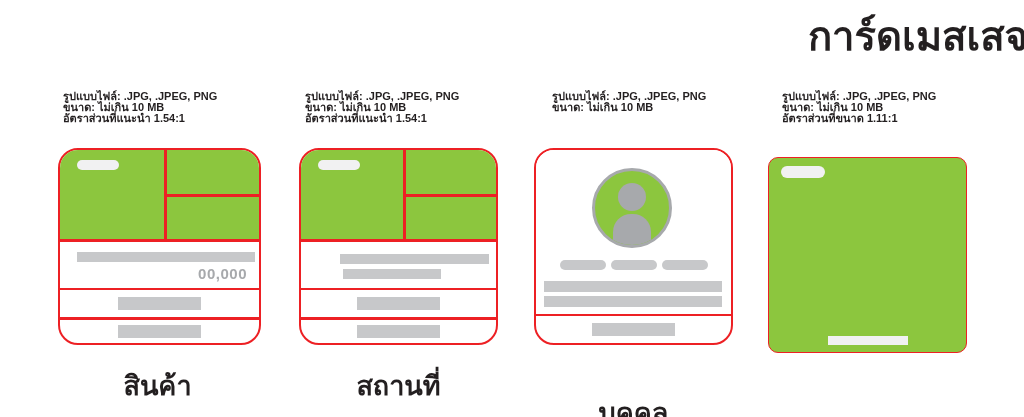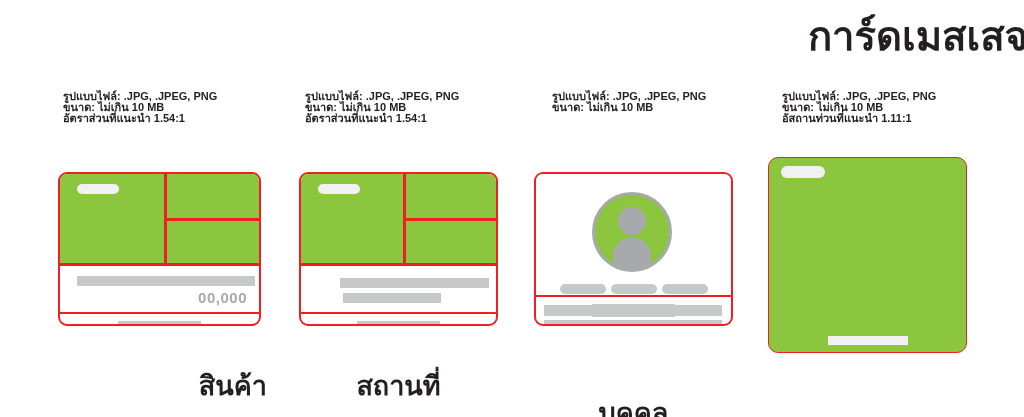--- a/index.html
+++ b/index.html
@@ -26,24 +26,24 @@
     font-size:11px;font-weight:bold;color:#231f20;
     line-height:11px;
   }
   .annot div{white-space:nowrap;}
   .annot-1{left:63px;}
   .annot-2{left:305px;}
   .annot-3{left:552px;}
   .annot-4{left:782px;}
   
   .card{
-    position:absolute;top:172px;height:154px;width:199px;
+    position:absolute;top:148px;height:197px;width:199px;
     box-sizing:border-box;background:#ffffff;
     border:2.5px solid var(--red,#ED2024);
-    border-radius:9px;overflow:hidden;
+    border-radius:20px;overflow:hidden;
     display:flex;flex-direction:column;
   }
   .divider{height:2.5px;background:var(--red,#ED2024);flex:0 0 auto;}
   .bar{background:var(--bar_gray,#C7C8CA);}
   .btn-row{flex:1 1 auto;display:flex;align-items:center;justify-content:center;position:relative;}
   .btn-row.fixed{flex:0 0 27px;}
   .btn-bar{width:83px;height:13px;background:var(--bar_gray,#C7C8CA);}
   
   .card-1{left:58px;width:203px;}
   .card-2{left:299px;}
@@ -102,21 +102,21 @@
   .img-btn-bar{
     position:absolute;left:50%;margin-left:-40px;bottom:7px;
     width:80px;height:9px;background:#f1f1f2;
   }
   
   .card-label{
     position:absolute;top:368px;height:36px;
     text-align:center;font-size:27px;font-weight:bold;color:#231f20;
     line-height:36px;white-space:nowrap;
   }
-  .label-1{left:64px;width:203px;text-align:right;}
+  .label-1{left:56px;width:203px;}
   .label-2{left:299px;width:199px;}
   .label-3{left:534px;width:199px;margin-top:27px;}
   .label-4{left:768px;width:199px;}
 </style>
 </head>
 <body>
 
 <div class="canvas">
 
   <div class="main-title">การ์ดเมสเสจ</div>
@@ -131,21 +131,21 @@
     <div>ขนาด: ไม่เกิน 10 MB</div>
     <div>อัตราส่วนที่แนะนำ 1.54:1</div>
   </div>
   <div class="annot annot-3">
     <div>รูปแบบไฟล์: .JPG, .JPEG, PNG</div>
     <div>ขนาด: ไม่เกิน 10 MB</div>
   </div>
   <div class="annot annot-4">
     <div>รูปแบบไฟล์: .JPG, .JPEG, PNG</div>
     <div>ขนาด: ไม่เกิน 10 MB</div>
-    <div>อัสถานท่วนที่แนะนำ 1.11:1</div>
+    <div>อัตราส่วนที่ขนาด 1.11:1</div>
   </div>
 
   <div class="card card-1">
     <div class="img-area">
       <div class="v-split"></div>
       <div class="h-split"></div>
       <div class="pill-white"></div>
     </div>
     <div class="divider"></div>
     <div class="body-sec">

